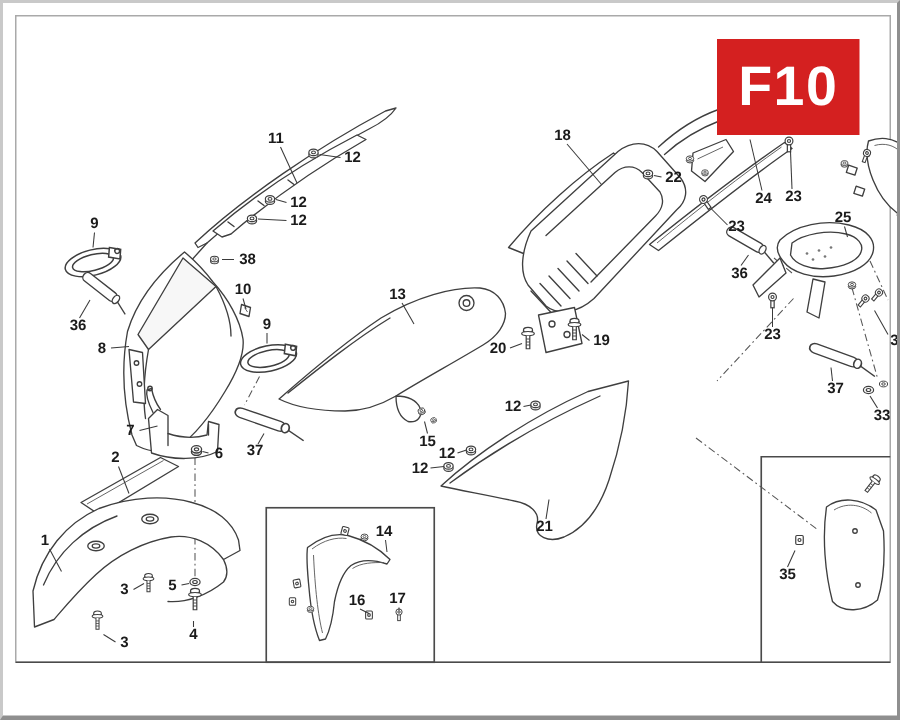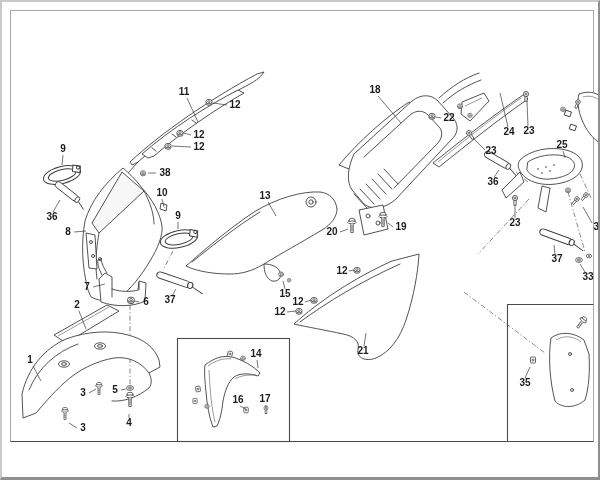--- a/index.html
+++ b/index.html
@@ -361,14 +361,17 @@
     <text class="lbl" x="491" y="183">36</text>
     <text class="lbl" x="513" y="224">23</text>
     <text class="lbl" x="555" y="260">37</text>
     <text class="lbl" x="586" y="278">33</text>
     <text class="lbl" x="597" y="228">34</text>
     <text class="lbl" x="601" y="142">26</text>
     <text class="lbl" x="523" y="384">35</text>
   </g>
 </svg>
 
-
+<div id="code-badge">
+  <span>F10</span>
 </div>
 
+</div>
+
 </body></html>

